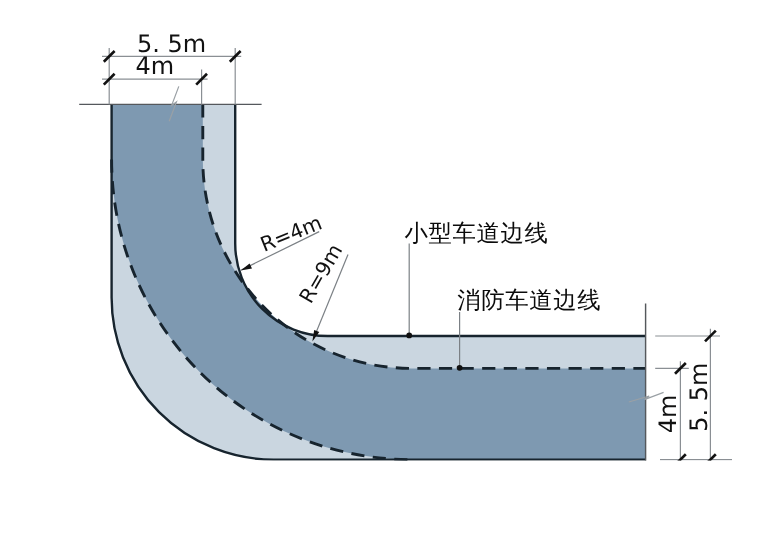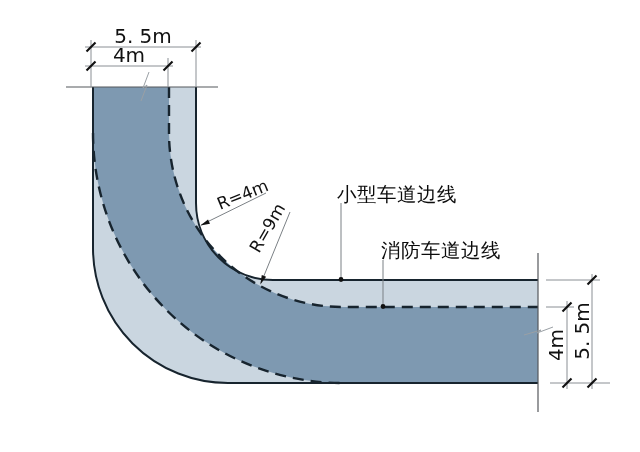--- a/index.html
+++ b/index.html
@@ -1,17 +1,17 @@
 <!DOCTYPE html>
 <html><head>
 <meta charset="utf-8">
 <style>
   html,body{margin:0;padding:0;background:#ffffff;}
   #stage{
-    position:relative;width:640px;height:452px;background:#ffffff;overflow:hidden;
+    position:relative;width:640px;height:384px;background:#ffffff;overflow:hidden;
     font-family:"DejaVu Sans","Liberation Sans",sans-serif;
   }
   svg text{font-family:"DejaVu Sans","Liberation Sans",sans-serif;}
   .dim-text{font-size:20px;fill:#111111;}
   .r-text{font-size:17px;fill:#111111;}
   .cn-text{font-size:19.5px;fill:#0b0b0b;letter-spacing:0.5px;}
   .thin{stroke:#8a8f94;stroke-width:1;fill:none;}
   .ground{stroke:#55585c;stroke-width:1.2;fill:none;}
   .tick{stroke:#111111;stroke-width:2.2;fill:none;}
   .leader{stroke:#7b8085;stroke-width:1;fill:none;}

